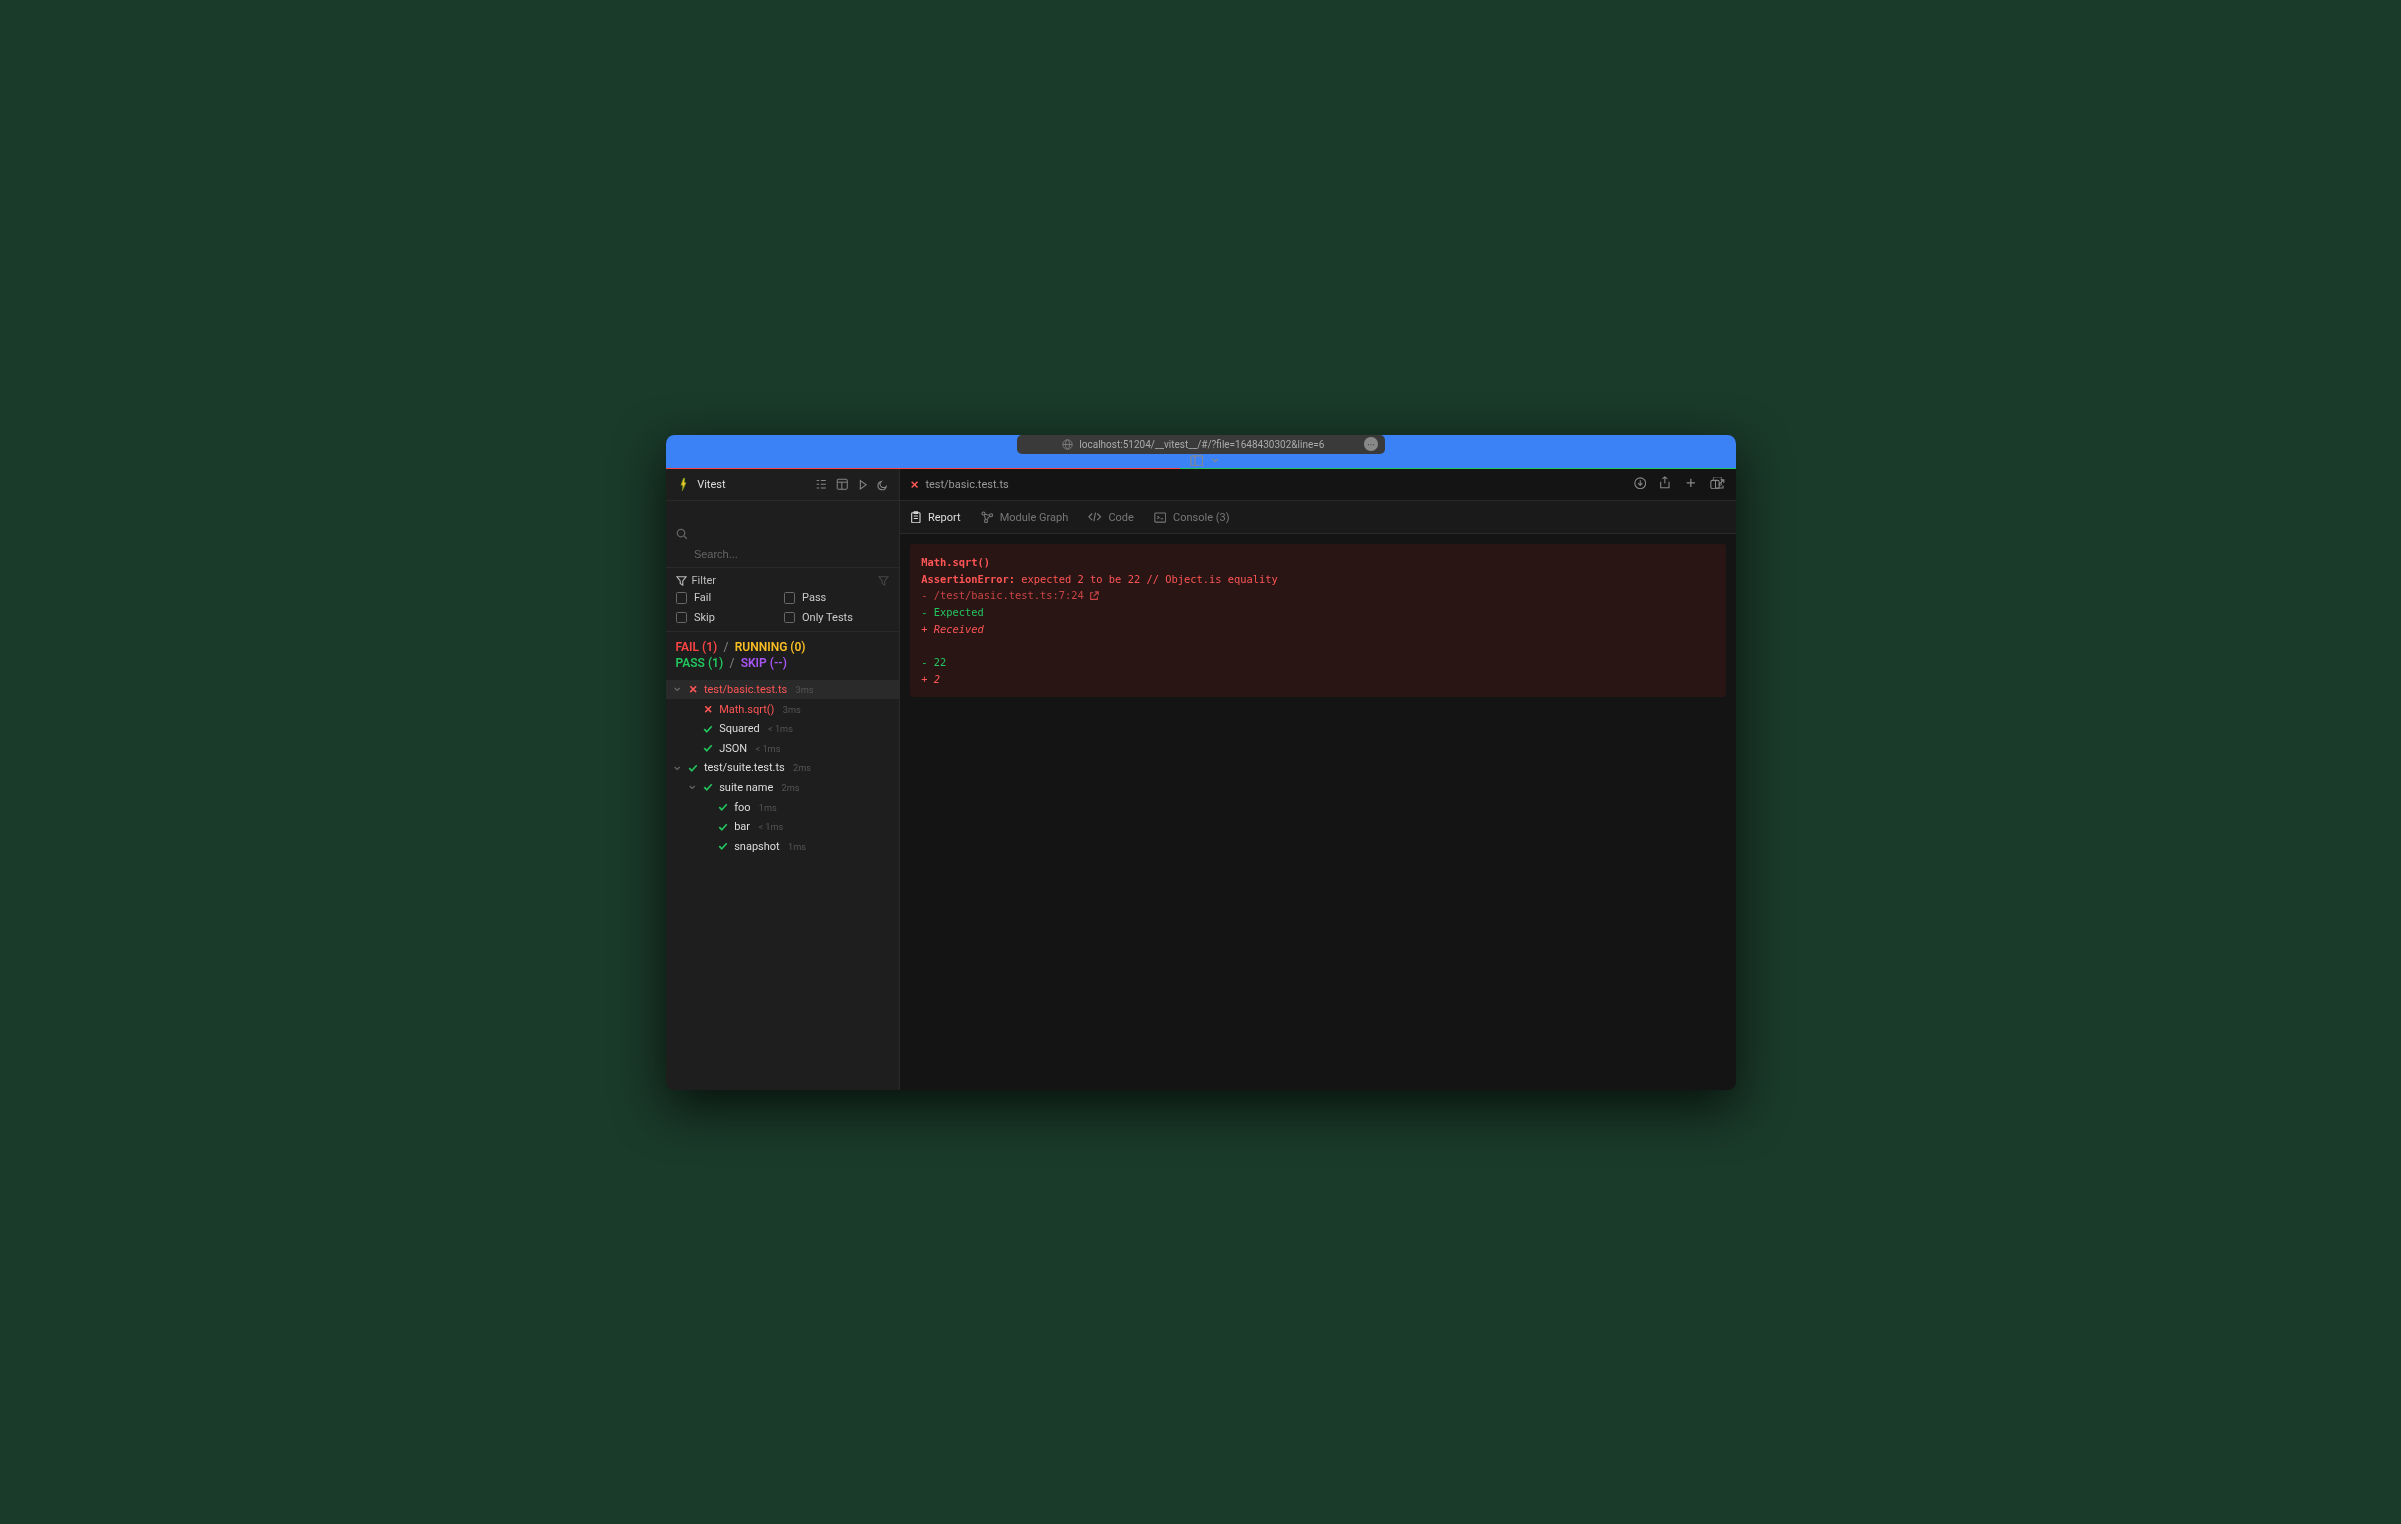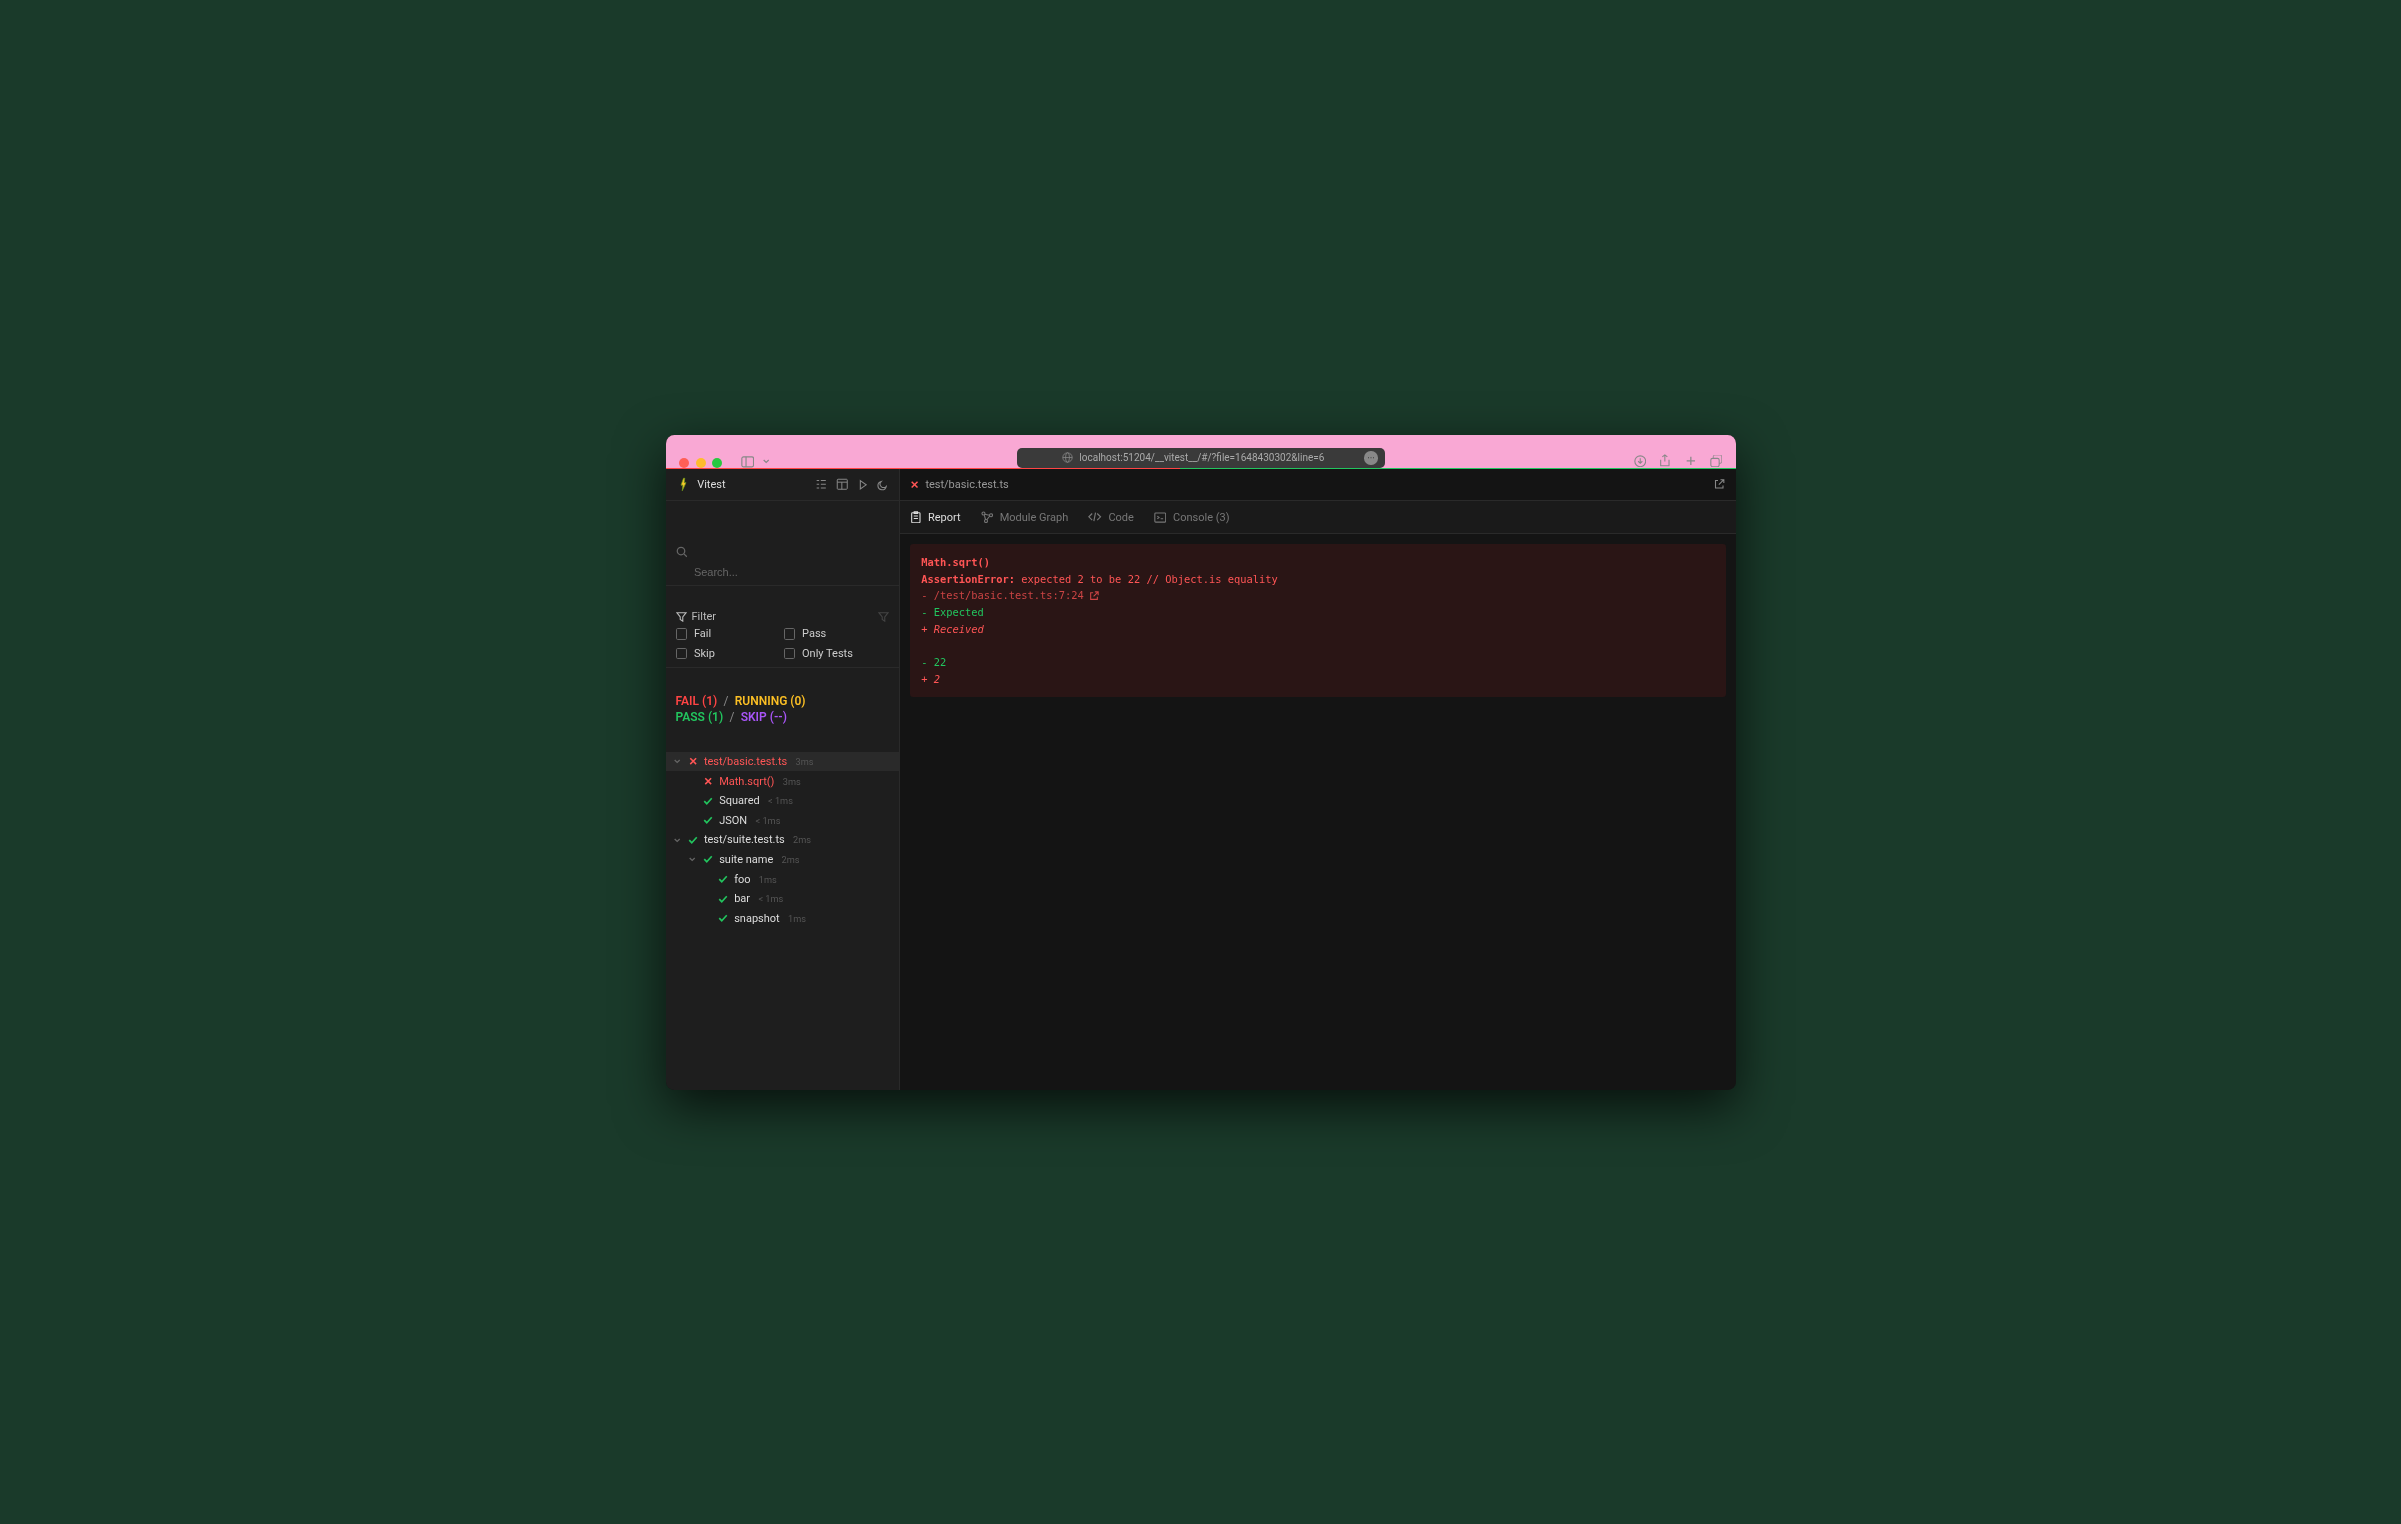--- a/index.html
+++ b/index.html
@@ -27,26 +27,27 @@
       border-radius: 8.4px;
       overflow: hidden;
       box-shadow: 0 16.7px 50px rgba(0,0,0,0.7);
       display: flex;
       flex-direction: column;
     }
 
     
     .titlebar {
       height: 33px;
-      background: #f9a8d4;
-      display: flex;
-      align-items: flex-end;
+      background: #3b82f6;
+      display: flex;
+      align-items: center;
       padding: 0 13.4px;
       gap: 10px;
       position: relative;
+      flex-direction: column;
     }
 
     .traffic-lights {
       display: flex;
       gap: 6.7px;
     }
 
     .light {
       width: 10px;
       height: 10px;
@@ -121,21 +122,20 @@
       overflow: hidden;
     }
 
     
     .sidebar {
       width: 234px;
       background: #1e1e1e;
       border-right: 0.8px solid #2a2a2a;
       display: flex;
       flex-direction: column;
-      gap: 18px;
     }
 
     .sidebar-header {
       display: flex;
       align-items: center;
       justify-content: space-between;
       padding: 6.7px 10px;
       border-bottom: 0.8px solid #2a2a2a;
       height: 32px;
     }

